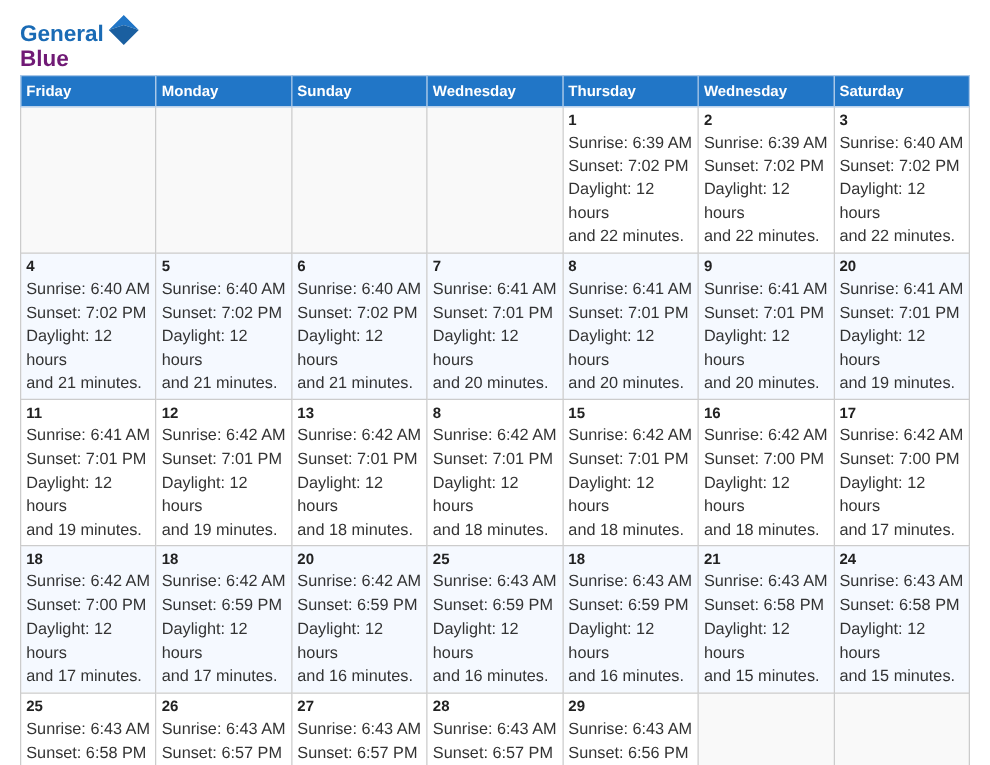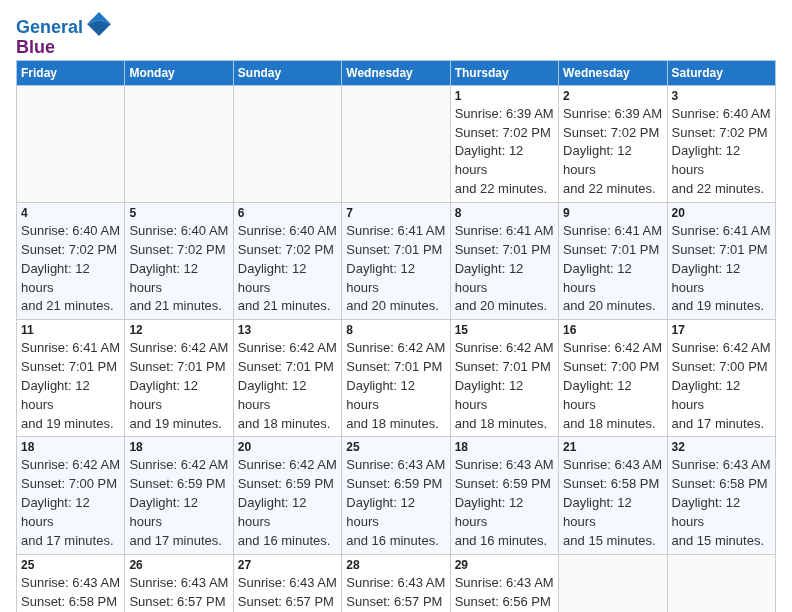--- a/index.html
+++ b/index.html
@@ -298,21 +298,21 @@
 and 16 minutes.</div>
           </td>
           <td>
             <span class="day-num">21</span>
             <div class="day-info" style="white-space: pre-line;">Sunrise: 6:43 AM
 Sunset: 6:58 PM
 Daylight: 12 hours
 and 15 minutes.</div>
           </td>
           <td>
-            <span class="day-num">32</span>
+            <span class="day-num">24</span>
             <div class="day-info" style="white-space: pre-line;">Sunrise: 6:43 AM
 Sunset: 6:58 PM
 Daylight: 12 hours
 and 15 minutes.</div>
           </td>
         </tr>
         <tr>
           <td>
             <span class="day-num">25</span>
             <div class="day-info" style="white-space: pre-line;">Sunrise: 6:43 AM

